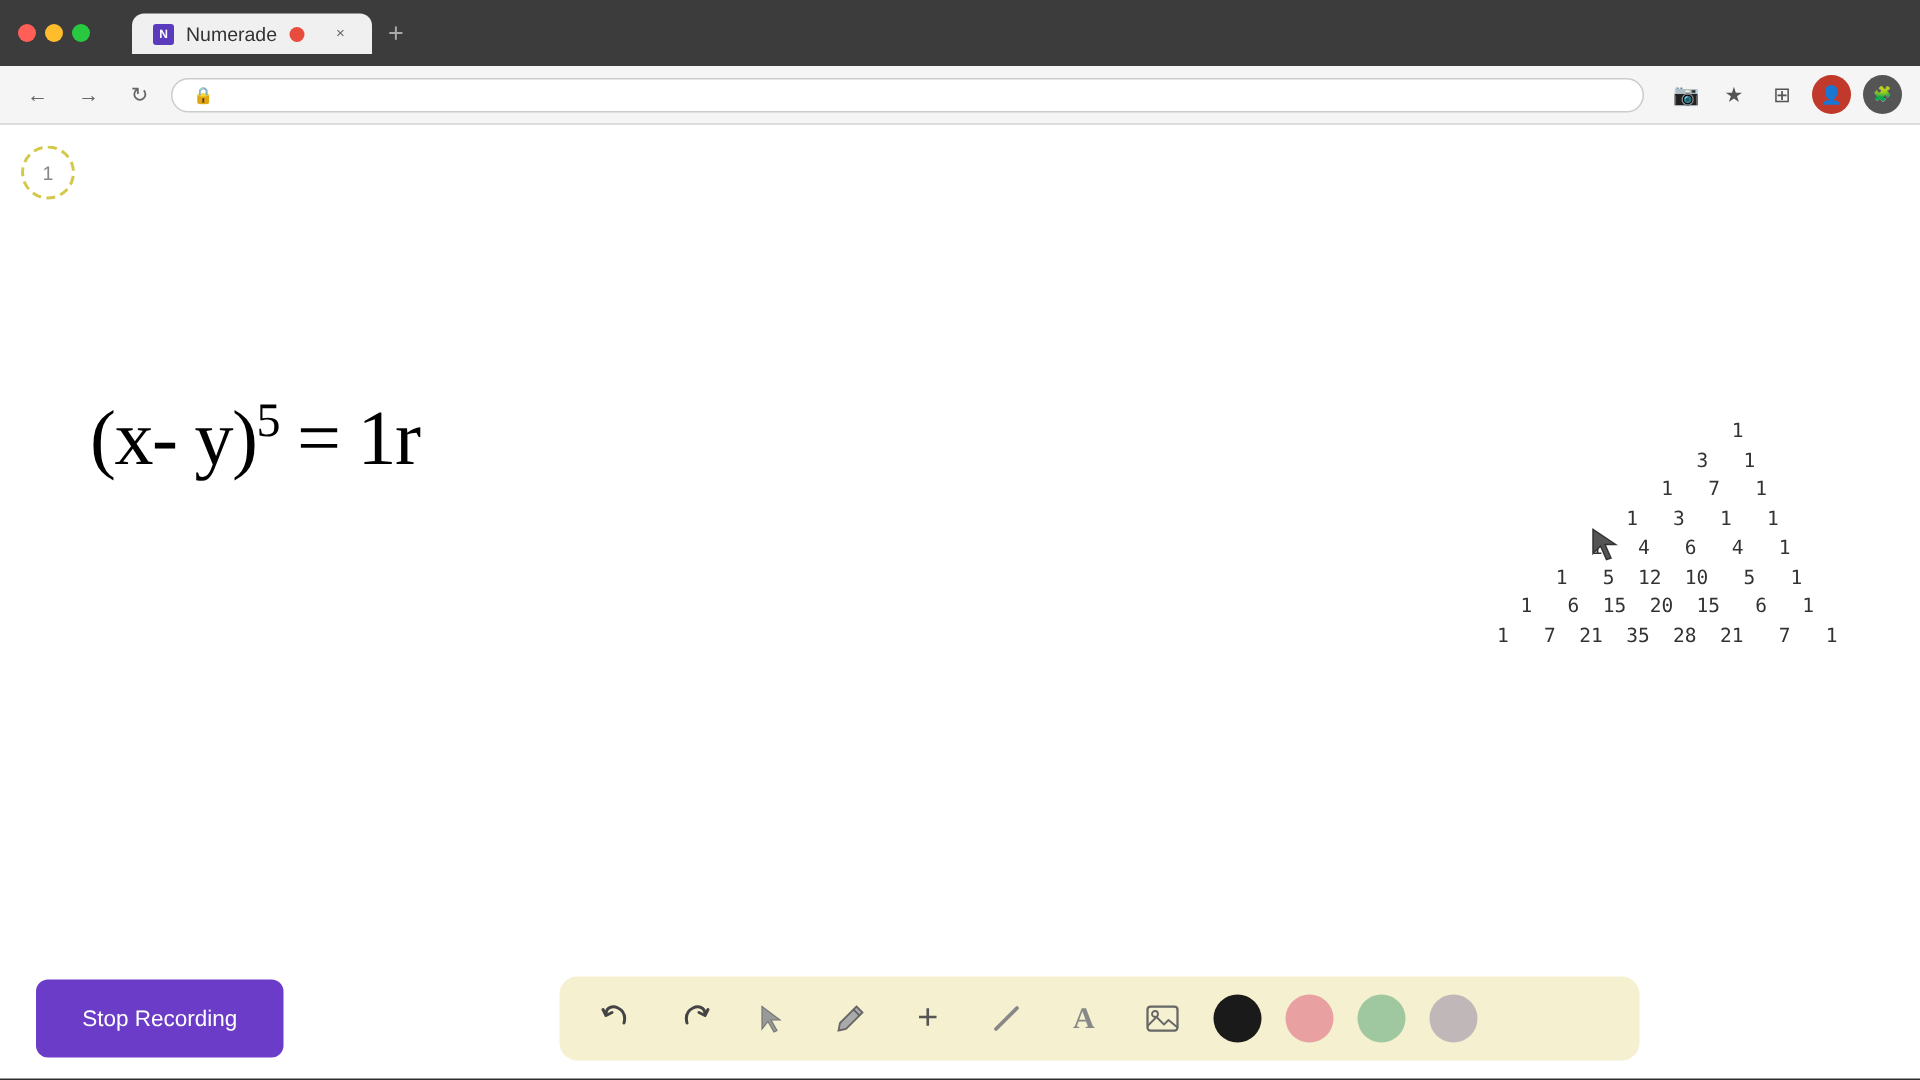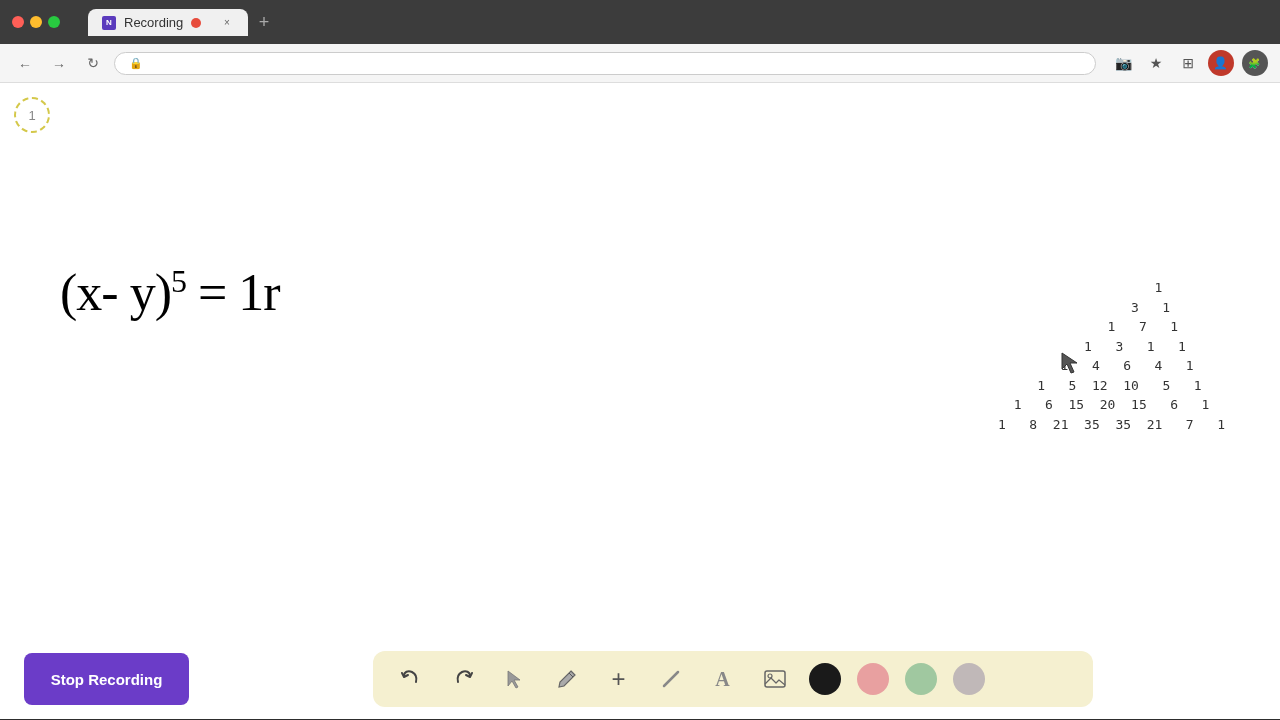--- a/index.html
+++ b/index.html
@@ -258,21 +258,21 @@
       gap: 20px;
     }
 
     .stop-recording-btn {
       background: #6b3cc8;
       color: white;
       border: none;
       border-radius: 8px;
       padding: 12px 20px;
       font-size: 15px;
-      font-weight: 700;
+      font-weight: 400;
       cursor: pointer;
       white-space: nowrap;
       width: 165px;
       height: 52px;
     }
 
     .tool-bar {
       background: #f5f0d0;
       border-radius: 12px;
       padding: 10px 20px;
@@ -333,21 +333,21 @@
   <div class="title-bar">
     <div class="traffic-lights">
       <div class="traffic-light tl-red"></div>
       <div class="traffic-light tl-yellow"></div>
       <div class="traffic-light tl-green"></div>
     </div>
 
     <div class="tabs-bar" style="flex:1; display:flex; align-items:flex-end; gap:2px; padding:0 20px;">
       <div class="tab">
         <div class="numerade-logo">N</div>
-        <span>Recording</span>
+        <span>Numerade</span>
         <div class="tab-recording-dot"></div>
         <div class="tab-close">×</div>
       </div>
       <div class="tab-new">+</div>
     </div>
   </div>
 
   <div class="nav-bar">
     <div class="nav-btn">←</div>
     <div class="nav-btn">→</div>
@@ -382,21 +382,21 @@
   </div>
 
   <div class="pascals-triangle">
     <div class="triangle-row">            1</div>
     <div class="triangle-row">          3   1</div>
     <div class="triangle-row">        1   7   1</div>
     <div class="triangle-row">      1   3   1   1</div>
     <div class="triangle-row">    1   4   6   4   1</div>
     <div class="triangle-row">  1   5  12  10   5   1</div>
     <div class="triangle-row">1   6  15  20  15   6   1</div>
-    <div class="triangle-row">1   8  21  35  35  21   7   1</div>
+    <div class="triangle-row">1   7  21  35  28  21   7   1</div>
   </div>
 
   <div class="cursor">
     <svg width="20" height="24" viewBox="0 0 20 24" fill="none">
       <path d="M2 2 L2 18 L7 13 L11 22 L14 21 L10 12 L17 12 Z" fill="#555" stroke="#333" stroke-width="1"></path>
     </svg>
   </div>
 
   <div class="bottom-toolbar">
 

